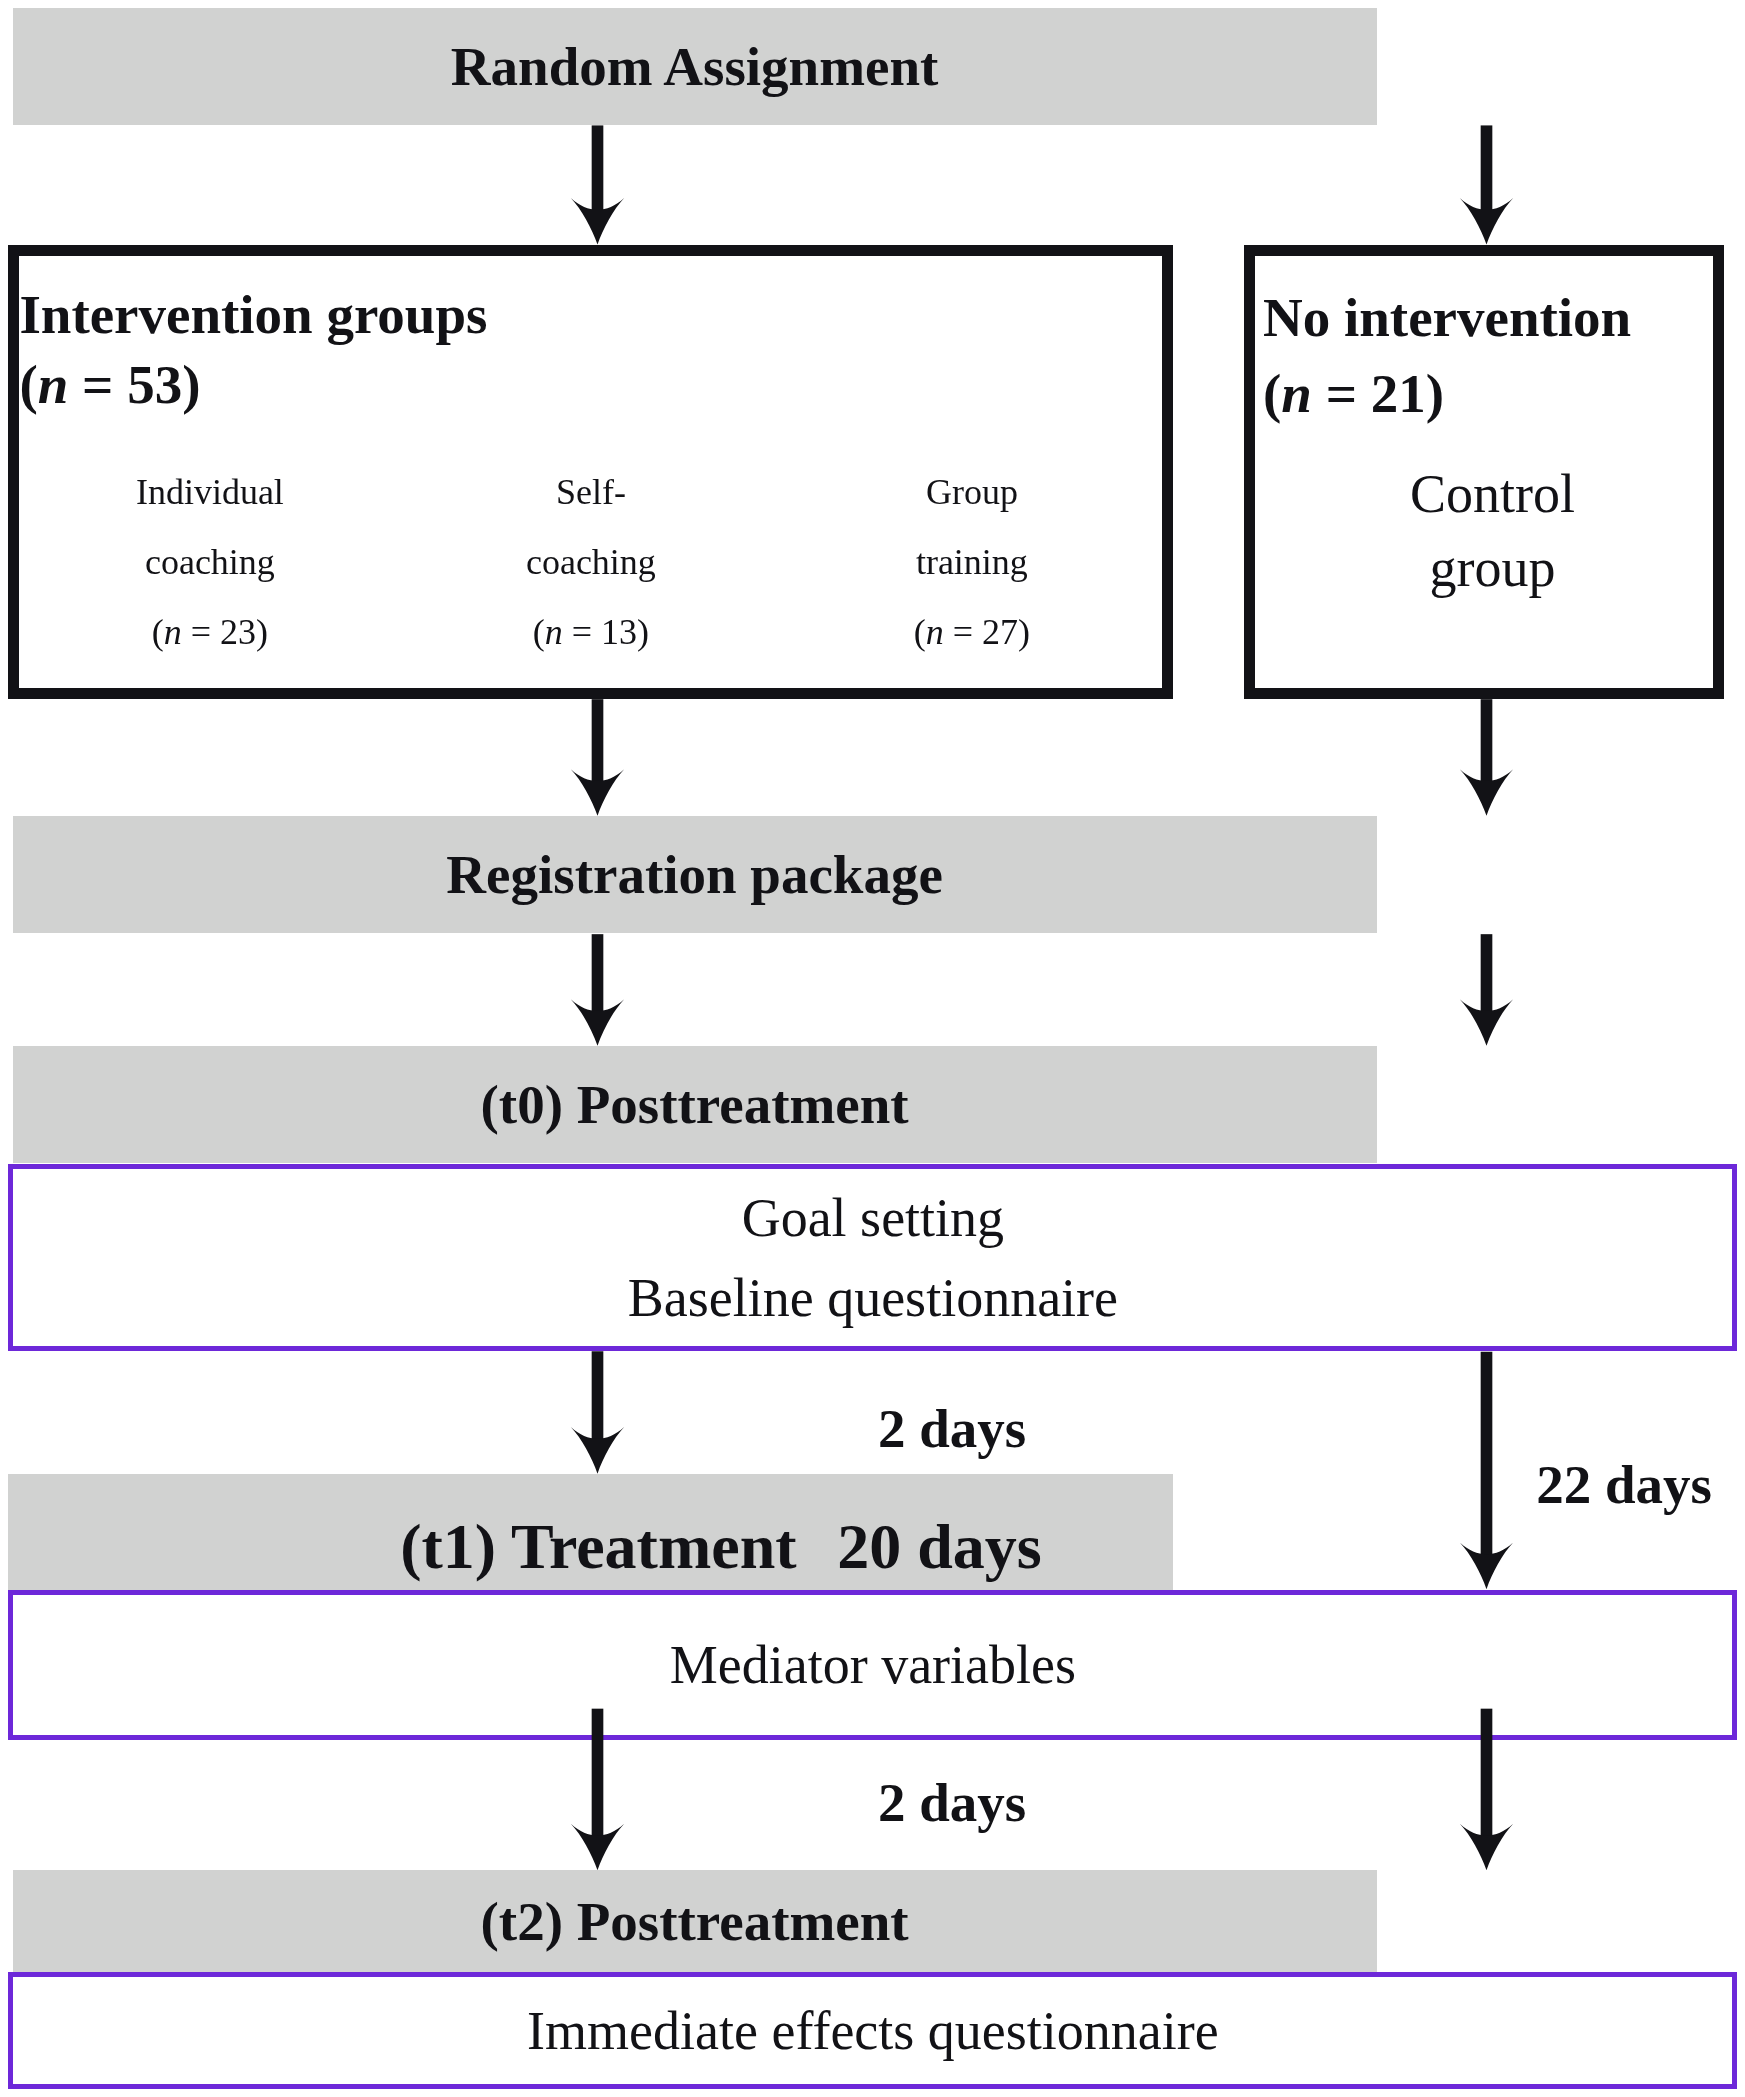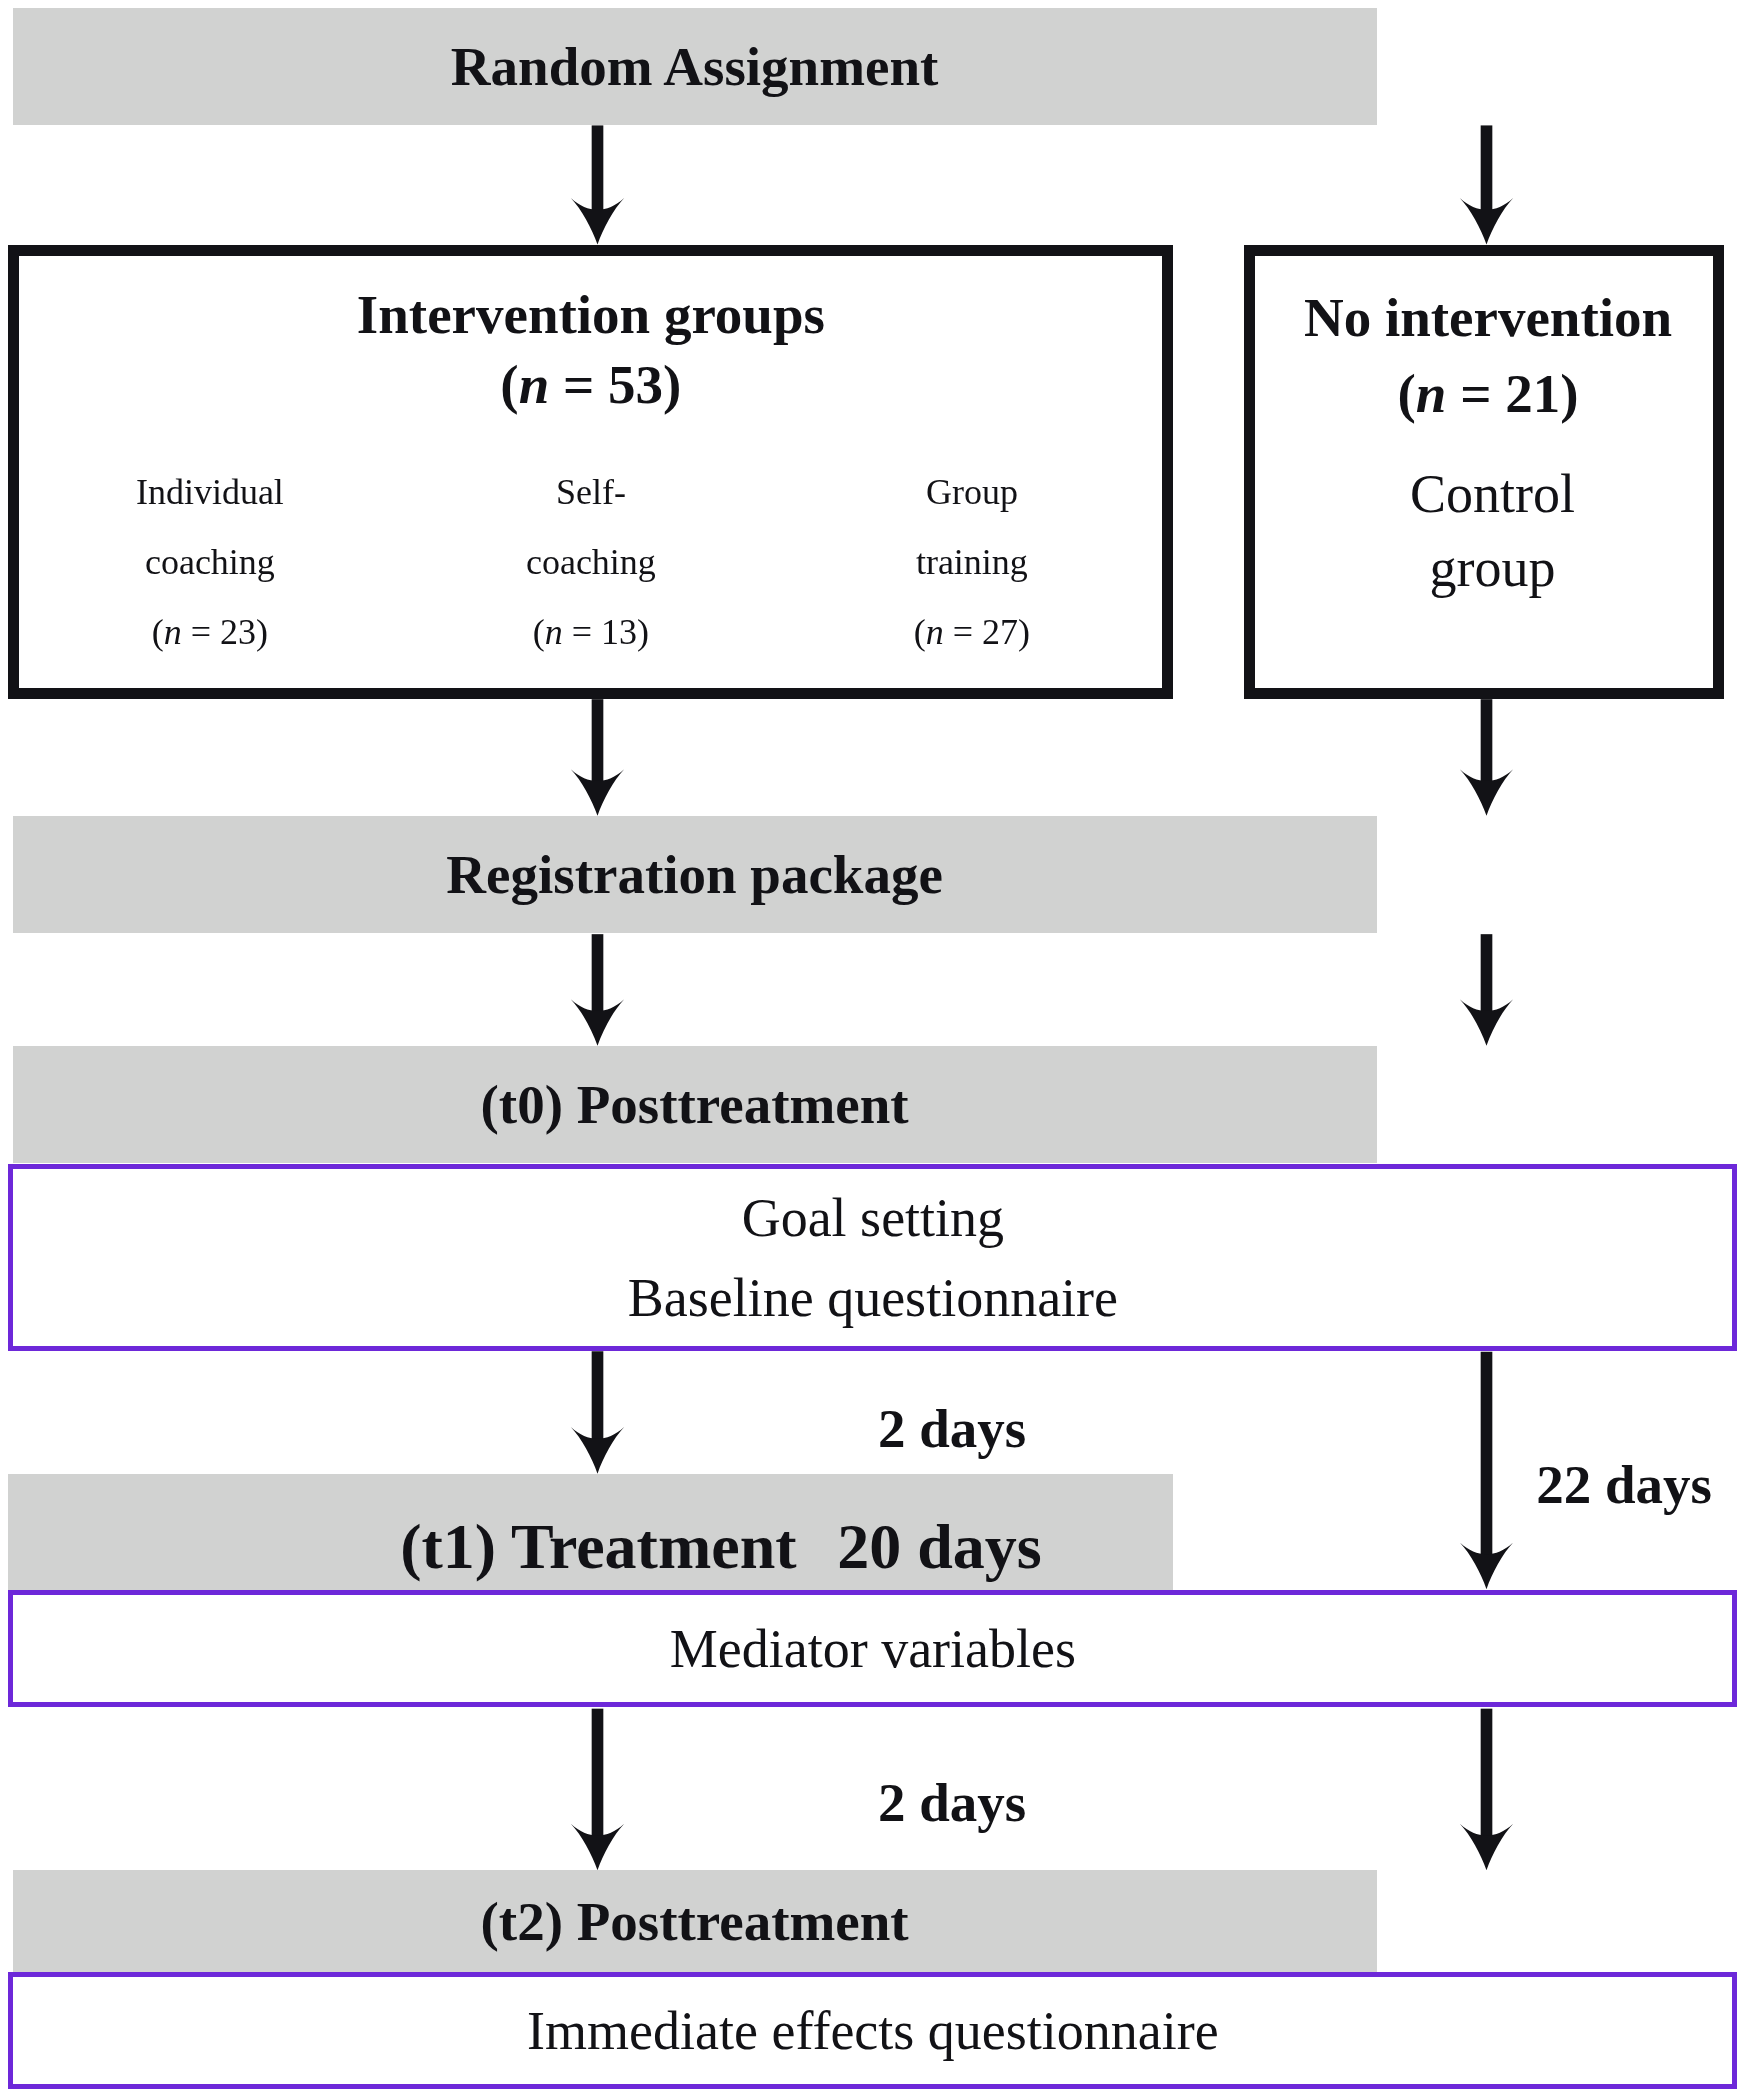--- a/index.html
+++ b/index.html
@@ -23,33 +23,33 @@
   #bar-t1 .t1span{position:absolute;top:50%;transform:translate(-50%,-50%);white-space:nowrap;}
   #t1-label{left:590px;}
   #t1-duration{left:931px;}
 
   .thickbox{
     position:absolute;border:11px solid #121216;background:#ffffff;box-sizing:border-box;
   }
   #box-intervention{left:8.4px;top:245px;width:1165px;height:454px;}
   #box-nointervention{left:1244px;top:245px;width:480px;height:454px;}
 
-  .box-title{margin-top:23.5px;text-align:center;font-weight:bold;font-size:55px;line-height:70px;}
+  .box-title{margin-top:23.5px;text-align:left;font-weight:bold;font-size:55px;line-height:70px;}
   #box-nointervention .box-title{line-height:76px;margin-left:8px;}
   .cols{position:absolute;left:0;right:0;top:201px;display:flex;}
   .col{flex:1;text-align:center;font-size:36px;line-height:70px;}
   .ctrl-lines{position:absolute;left:0;right:0;top:201px;text-align:center;font-size:54px;line-height:74px;padding-left:17px;}
 
   .thinbox{
     position:absolute;left:8.4px;width:1729px;border:5px solid #6d28d9;background:#ffffff;
     box-sizing:border-box;display:flex;flex-direction:column;align-items:center;justify-content:center;
     font-size:54px;line-height:80px;text-align:center;
   }
   #box-goal{top:1164px;height:187px;}
-  #box-mediator{top:1590px;height:117px;}
+  #box-mediator{top:1590px;height:150px;}
   #box-immediate{top:1972px;height:117px;}
 
   .daylabel{
     position:absolute;transform:translate(-50%,-50%);
     font-weight:bold;font-size:55px;white-space:nowrap;
   }
   #day-1{left:952px;top:1428px;}
   #day-22{left:1624px;top:1484px;}
   #day-2{left:952px;top:1802px;}
 

